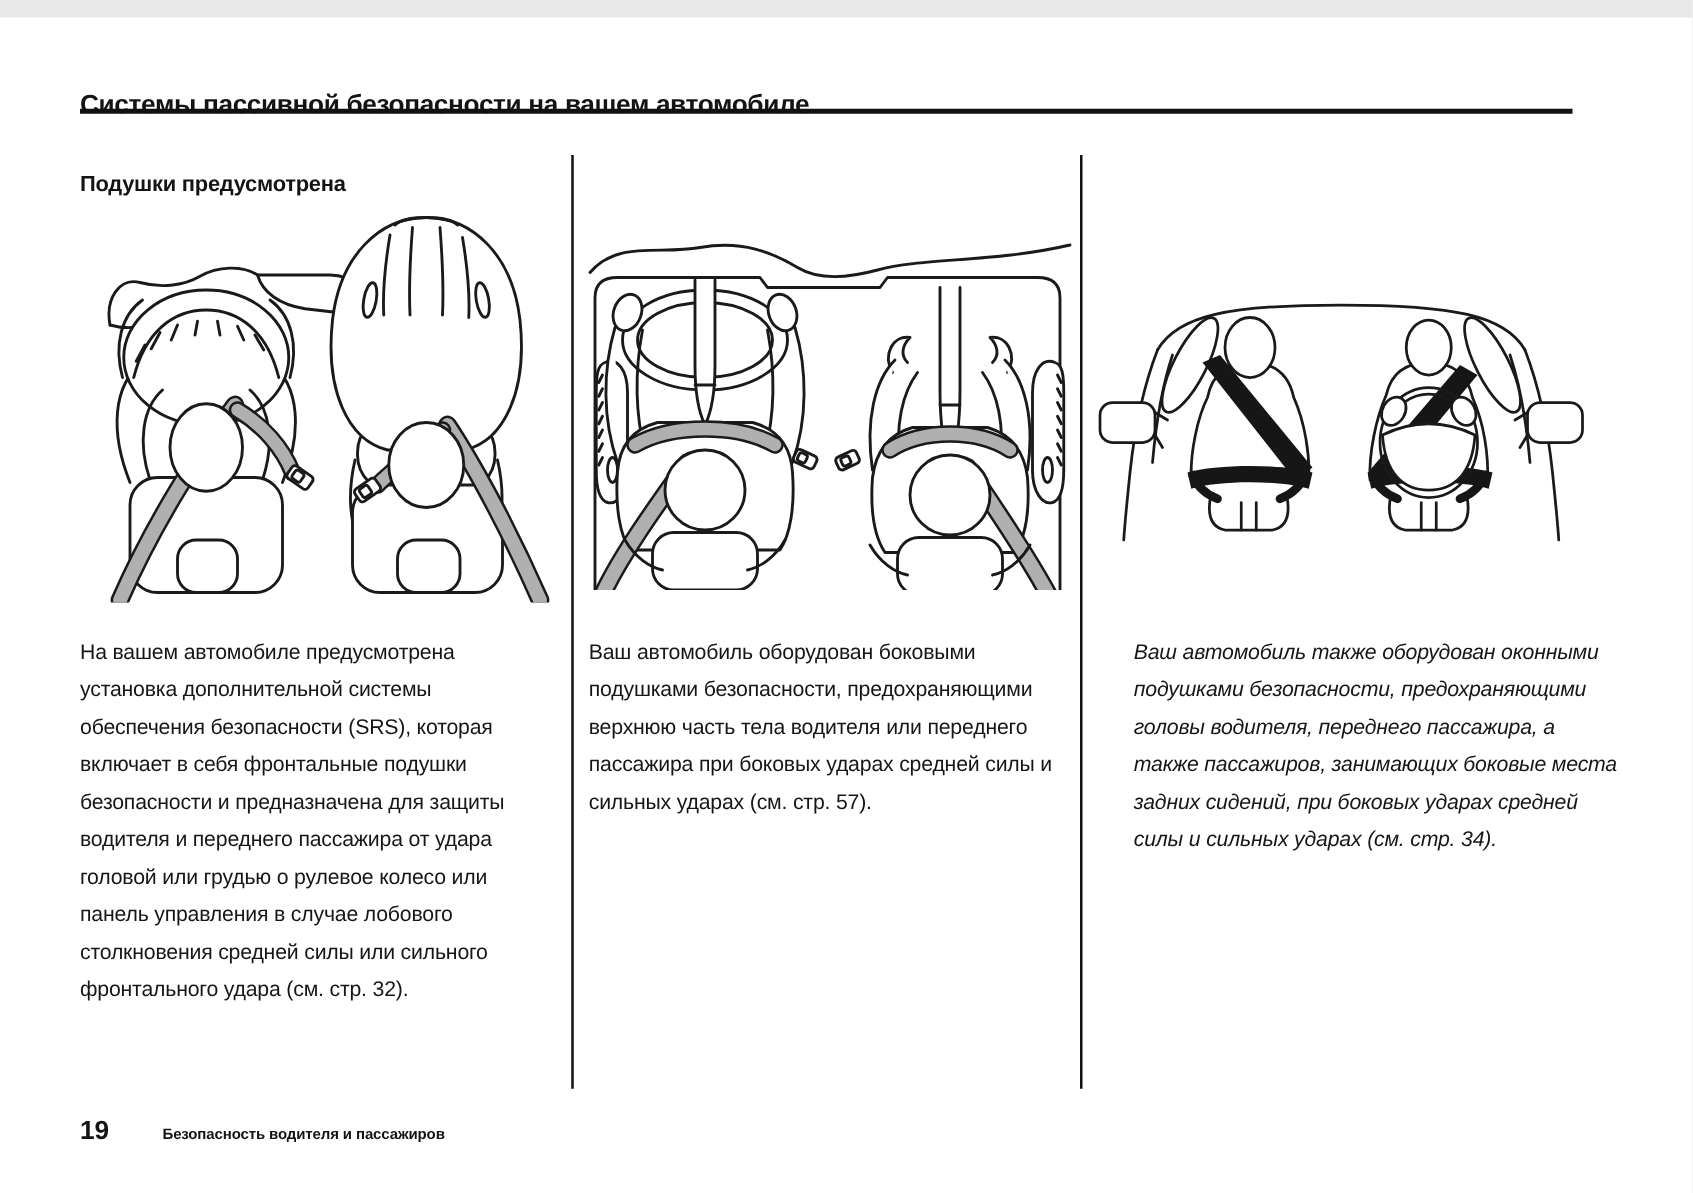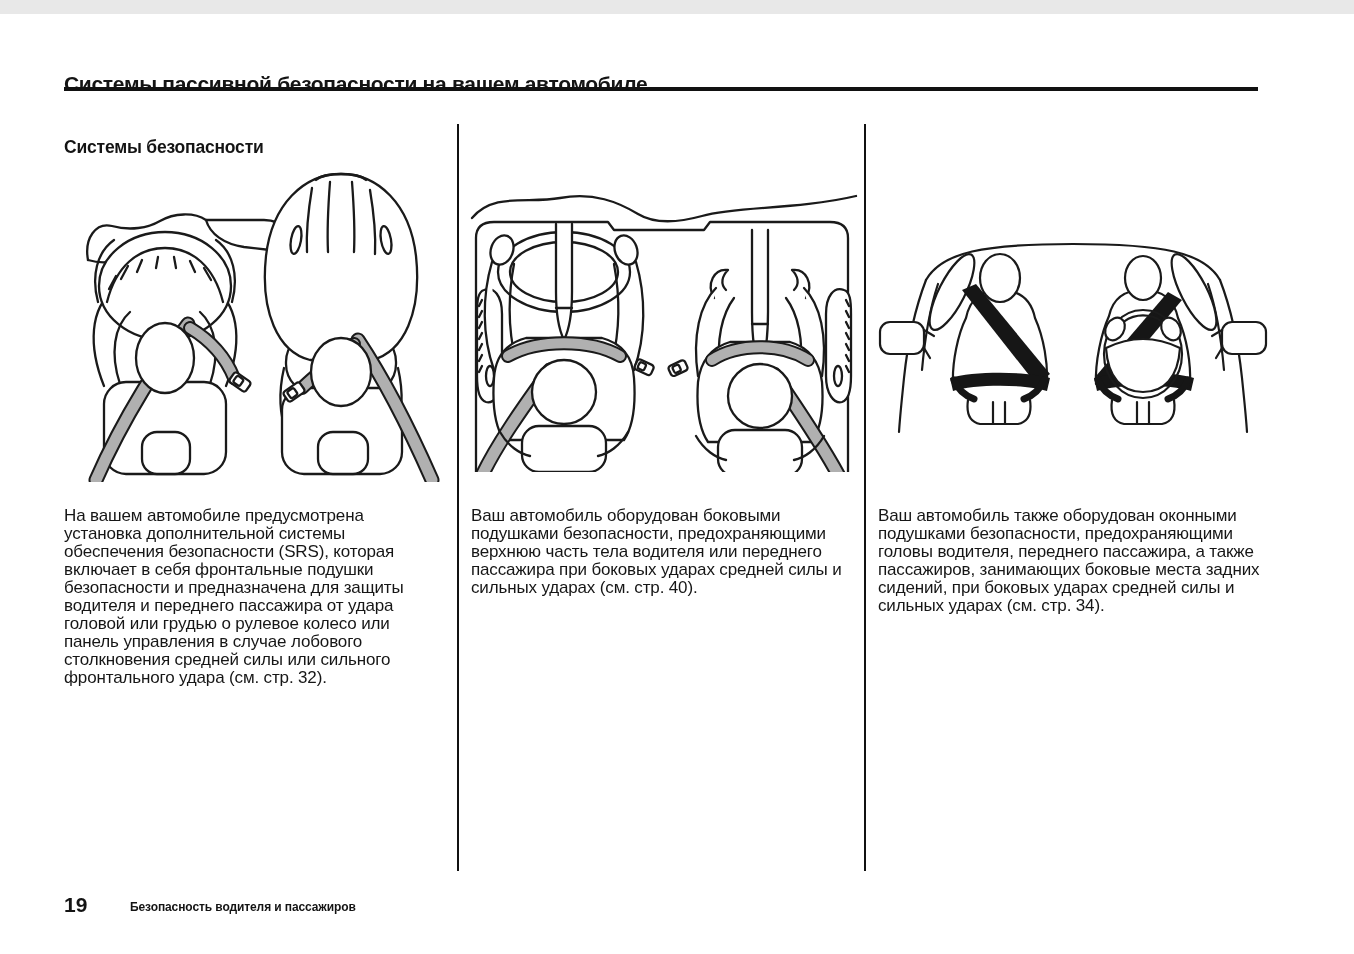--- a/index.html
+++ b/index.html
@@ -31,46 +31,46 @@
     background:#111111;
   }
   .sep-1{left:457px;}
   .sep-2{left:864px;}
   .figure{position:absolute;}
   .fig-1{left:58px;top:146px;width:388px;height:322px;}
   .fig-2{left:466px;top:158px;width:396px;height:300px;}
   .fig-3{left:878px;top:212px;width:390px;height:210px;}
   .body-text{
     position:absolute;top:476px;
-    font-size:17px;line-height:18px;letter-spacing:-0.15px;
+    font-size:17px;line-height:30px;letter-spacing:-0.15px;
     color:#161616;
   }
   .text-1{left:64px;width:376px;}
   .text-2{left:471px;width:392px;}
-  .text-3{left:878px;width:390px;}
+  .text-3{left:907px;width:390px;font-style:italic;}
   .footer-page-number{
     position:absolute;left:64px;top:879px;
     font-size:21px;font-weight:bold;
   }
   .footer-section{
     position:absolute;left:130px;top:886px;
     font-size:12px;font-weight:bold;letter-spacing:-0.1px;
     white-space:nowrap;
   }
   svg{display:block;width:100%;height:100%;}
 </style>
 </head>
 <body>
 
 <div class="page">
 
   <h1 class="doc-title">Системы пассивной безопасности на вашем автомобиле</h1>
   <div class="title-rule"></div>
 
-  <h2 class="section-heading">Системы безопасности</h2>
+  <h2 class="section-heading">Подушки предусмотрена</h2>
 
   <div class="col-sep sep-1"></div>
   <div class="col-sep sep-2"></div>
 
   <div class="figure fig-1">
     <svg viewBox="0 0 388 322">
       <g stroke="#1a1a1a" stroke-width="2.3" fill="none" stroke-linecap="round" stroke-linejoin="round">
 
         <path d="M 30 100 C 26 78 38 62 54 66 C 72 71 90 68 102 61 C 116 53 136 52 148 60 L 206 60 C 216 60 224 64 230 70"></path>
         <path d="M 148 60 C 152 74 166 84 186 87 L 212 90"></path>
@@ -254,19 +254,19 @@
         <ellipse cx="237" cy="103" rx="9" ry="12" transform="rotate(30 237 103)" fill="#ffffff"></ellipse>
         <ellipse cx="293" cy="103" rx="9" ry="12" transform="rotate(-30 293 103)" fill="#ffffff"></ellipse>
 
         <path d="M 234 174 C 232 188 236 196 246 198 L 284 198 C 294 196 298 188 296 174"></path>
         <path d="M 259 176 L 259 198 M 271 176 L 271 198"></path>
       </g>
     </svg>
   </div>
 
   <p class="body-text text-1">На вашем автомобиле предусмотрена установка дополнительной системы обеспечения безопасности (SRS), которая включает в себя фронтальные подушки безопасности и предназначена для защиты водителя и переднего пассажира от удара головой или грудью о рулевое колесо или панель управления в случае лобового столкновения средней силы или сильного фронтального удара (см. стр. 32).</p>
-  <p class="body-text text-2">Ваш автомобиль оборудован боковыми подушками безопасности, предохраняющими верхнюю часть тела водителя или переднего пассажира при боковых ударах средней силы и сильных ударах (см. стр. 40).</p>
+  <p class="body-text text-2">Ваш автомобиль оборудован боковыми подушками безопасности, предохраняющими верхнюю часть тела водителя или переднего пассажира при боковых ударах средней силы и сильных ударах (см. стр. 57).</p>
   <p class="body-text text-3">Ваш автомобиль также оборудован оконными подушками безопасности, предохраняющими головы водителя, переднего пассажира, а также пассажиров, занимающих боковые места задних сидений, при боковых ударах средней силы и сильных ударах (см. стр. 34).</p>
 
   <div class="footer-page-number">19</div>
   <div class="footer-section">Безопасность водителя и пассажиров</div>
 
 </div>
 
 </body></html>

